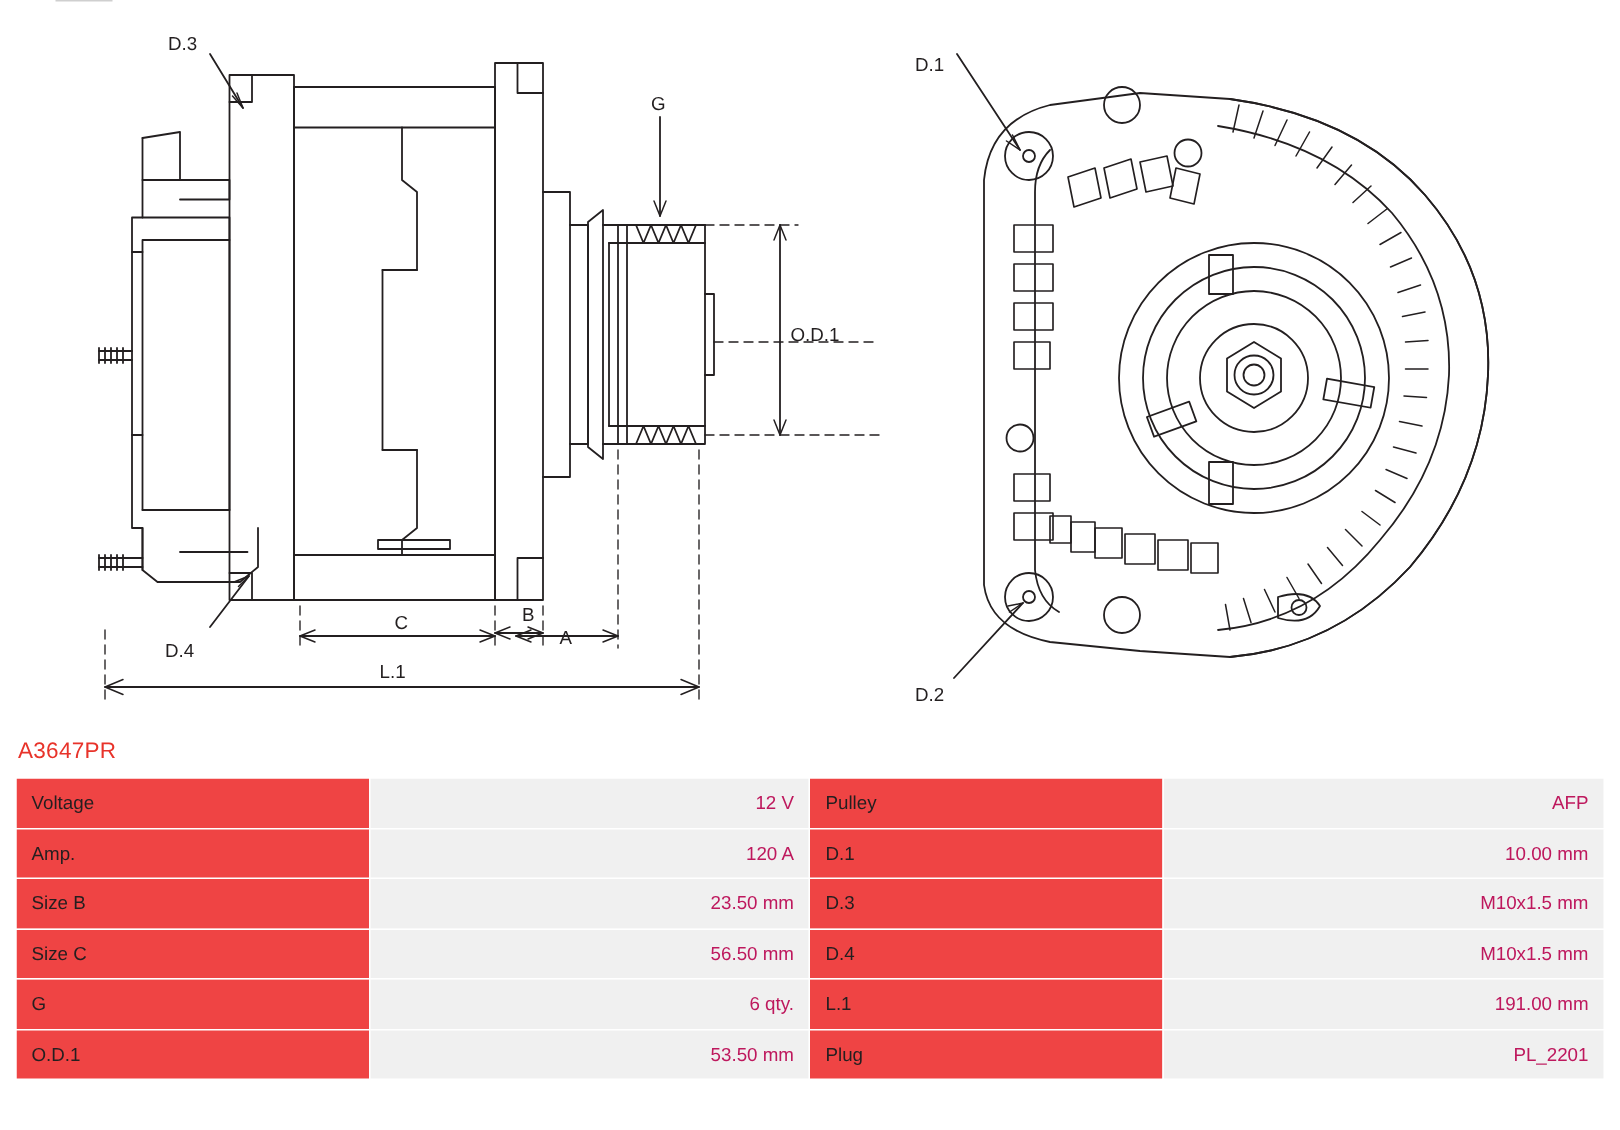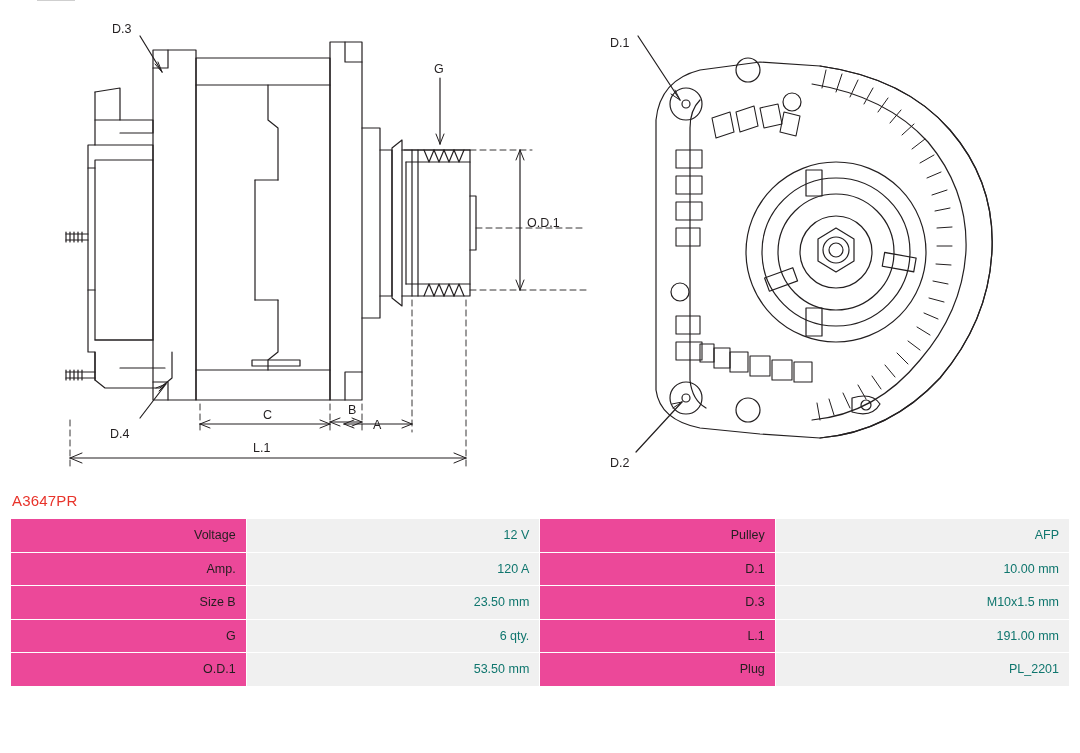--- a/index.html
+++ b/index.html
@@ -24,29 +24,29 @@
     border-collapse:collapse;
     font-size:12.5px;
   }
   table.spec td {
     border:1px solid #ffffff;
     height:32.5px;
     padding:0 10px;
     vertical-align:middle;
   }
   td.lbl {
-    background:#ec4899;
-    text-align:right;
+    background:#ef4444;
+    text-align:left;
     color:#231f20;
     width:220px;
   }
   td.val {
     background:#f0f0f0;
     text-align:right;
-    color:#0f766e;
+    color:#be185d;
     width:280px;
   }
   .topline {
     position:absolute; left:37px; top:0px; width:38px; height:1px;
     background:#cfcfcf;
   }
   svg text { font-family:"Liberation Sans", sans-serif; font-size:12.5px; fill:#231f20; }
 </style>
 </head>
 <body>
@@ -260,20 +260,26 @@
       <td class="lbl">D.1</td>
       <td class="val">10.00 mm</td>
     </tr>
     <tr>
       <td class="lbl">Size B</td>
       <td class="val">23.50 mm</td>
       <td class="lbl">D.3</td>
       <td class="val">M10x1.5 mm</td>
     </tr>
     <tr>
+      <td class="lbl">Size C</td>
+      <td class="val">56.50 mm</td>
+      <td class="lbl">D.4</td>
+      <td class="val">M10x1.5 mm</td>
+    </tr>
+    <tr>
       <td class="lbl">G</td>
       <td class="val">6 qty.</td>
       <td class="lbl">L.1</td>
       <td class="val">191.00 mm</td>
     </tr>
     <tr>
       <td class="lbl">O.D.1</td>
       <td class="val">53.50 mm</td>
       <td class="lbl">Plug</td>
       <td class="val">PL_2201</td>

